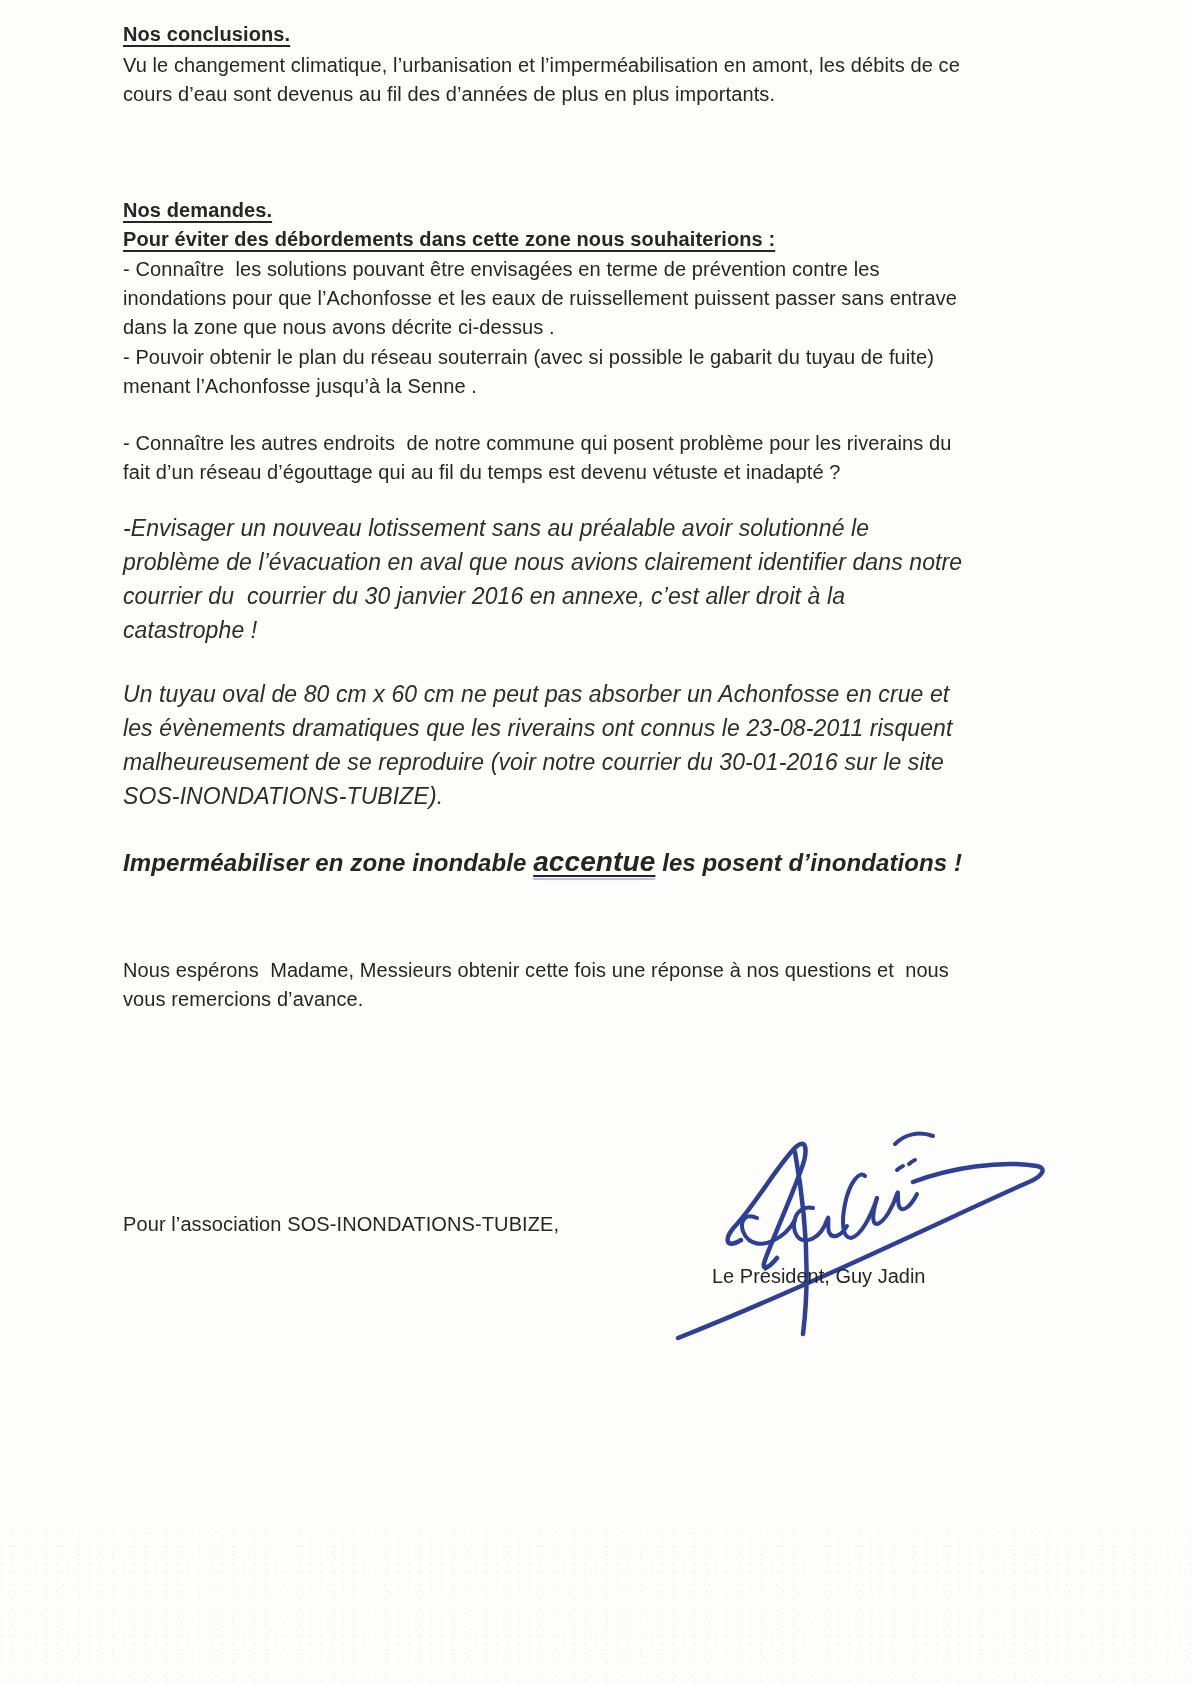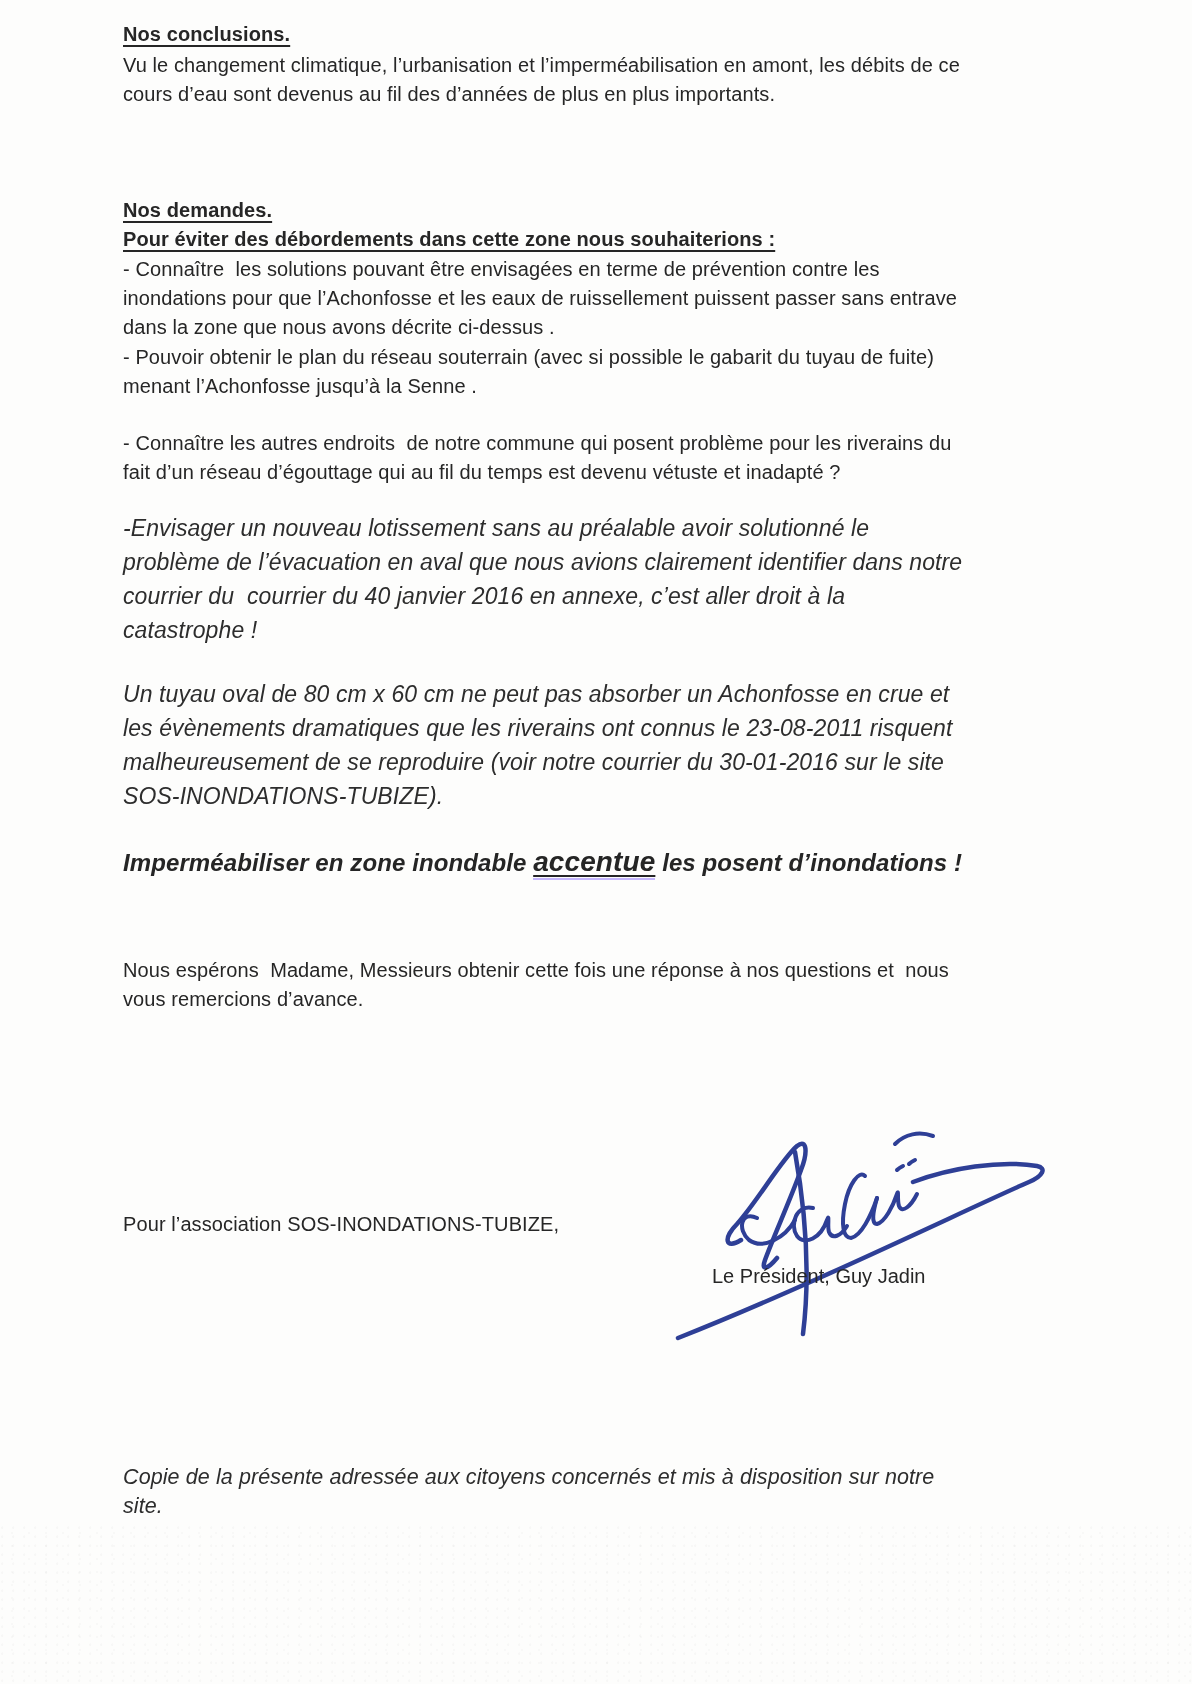--- a/index.html
+++ b/index.html
@@ -98,21 +98,21 @@
   <div class="blk heading" style="top:196px">Nos demandes.</div>
 
   <div class="blk heading" style="top:225px">Pour éviter des débordements dans cette zone nous souhaiterions :</div>
 
   <div class="blk" style="top:255px">- Connaître  les solutions pouvant être envisagées en terme de prévention contre les inondations pour que l’Achonfosse et les eaux de ruissellement puissent passer sans entrave dans la zone que nous avons décrite ci-dessus .</div>
 
   <div class="blk" style="top:429px">- Connaître les autres endroits  de notre commune qui posent problème pour les riverains du fait d’un réseau d’égouttage qui au fil du temps est devenu vétuste et inadapté ?</div>
 
   <div class="blk" style="top:343px">- Pouvoir obtenir le plan du réseau souterrain (avec si possible le gabarit du tuyau de fuite) menant l’Achonfosse jusqu’à la Senne .</div>
 
-  <div class="blk italicpara" style="top:511px">-Envisager un nouveau lotissement sans au préalable avoir solutionné le problème de l’évacuation en aval que nous avions clairement identifier dans notre courrier du  courrier du 40 janvier 2016 en annexe, c’est aller droit à la catastrophe !</div>
+  <div class="blk italicpara" style="top:511px">-Envisager un nouveau lotissement sans au préalable avoir solutionné le problème de l’évacuation en aval que nous avions clairement identifier dans notre courrier du  courrier du 30 janvier 2016 en annexe, c’est aller droit à la catastrophe !</div>
 
   <div class="blk italicpara" style="top:677px">Un tuyau oval de 80 cm x 60 cm ne peut pas absorber un Achonfosse en crue et les évènements dramatiques que les riverains ont connus le 23-08-2011 risquent malheureusement de se reproduire (voir notre courrier du 30-01-2016 sur le site SOS-INONDATIONS-TUBIZE).</div>
 
   <div class="blk emphasis" style="top:845px"><span>Imperméabiliser en zone inondable </span><span class="big-underlined">accentue</span><span> les posent d’inondations !</span></div>
 
   <div class="blk" style="top:956px">Nous espérons  Madame, Messieurs obtenir cette fois une réponse à nos questions et  nous vous remercions d’avance.</div>
 
   <div class="blk" style="top:1210px">Pour l’association SOS-INONDATIONS-TUBIZE,</div>
 
   <svg class="signature-svg" viewBox="0 0 410 302">
@@ -133,15 +133,14 @@
       <path d="M 232,150 C 228,164 226,176 232,176 C 240,174 248,158 252,146 C 254,140 252,152 254,158 C 257,166 266,158 272,146" stroke-width="4"></path>
       <path d="M 252,122 C 254,120 256,119 258,118" stroke-width="4"></path>
       <path d="M 264,116 C 266,114 268,113 270,112" stroke-width="4"></path>
 
       <path d="M 268,134 C 305,120 355,112 392,118 C 402,120 398,128 384,134 C 320,162 160,240 33,290" stroke-width="4.5"></path>
     </g>
   </svg>
 
   <div class="president" style="top:1263px">Le Président, Guy Jadin</div>
 
-  <div class="blk footer-note" style="top:1463px">Copie de la présente adressée aux citoyens concernés et mis à disposition sur notre site.</div>
 
 </div>
 
 </body></html>

